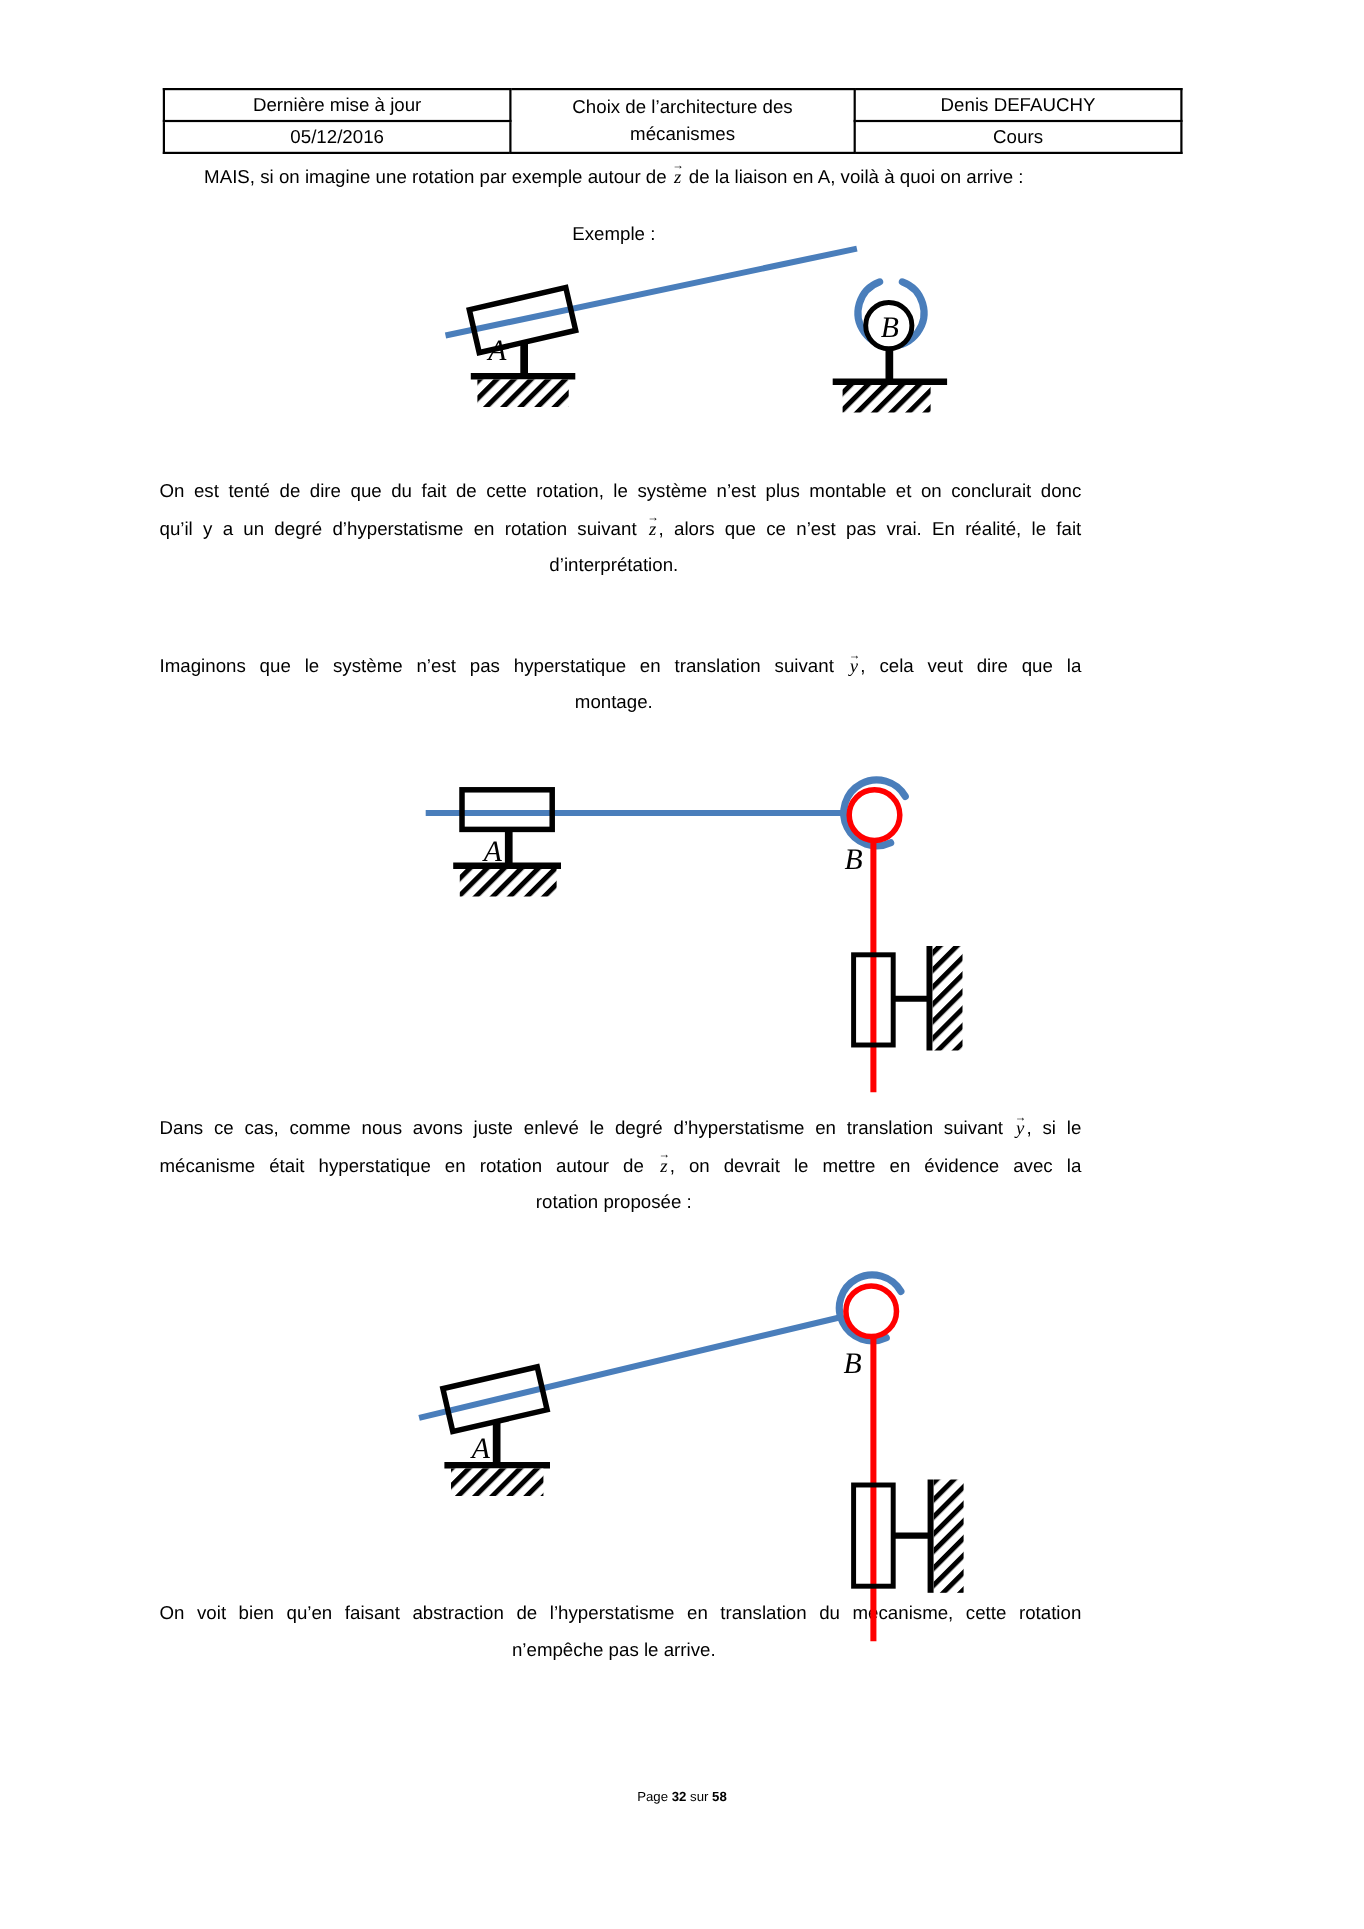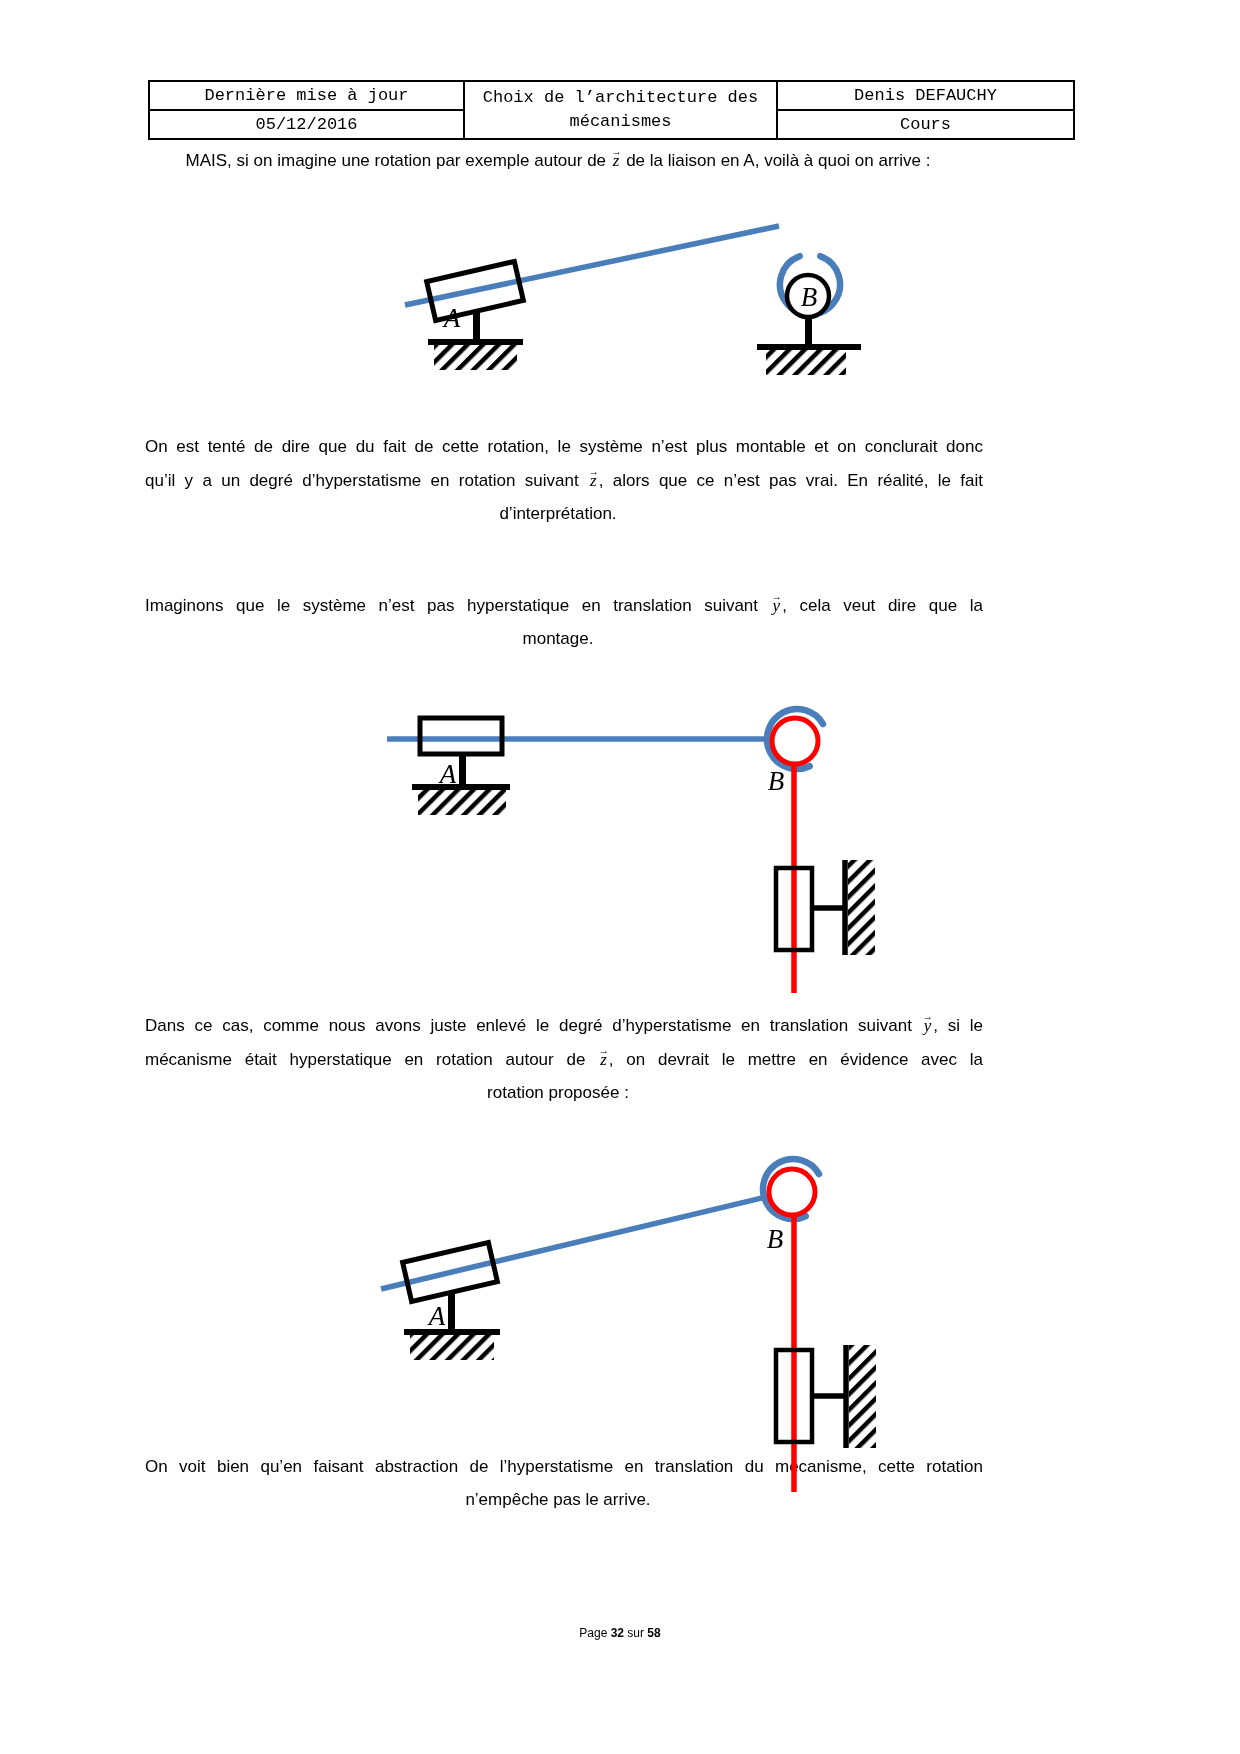--- a/index.html
+++ b/index.html
@@ -5,21 +5,21 @@
   html,body { margin:0; padding:0; background:#888; }
   .page {
     position:relative; width:1240px; height:1754px; margin:0 auto;
     background:#ffffff; color:#000;
     font-family:"Liberation Sans", sans-serif; overflow:hidden;
   }
   
   .hdr { position:absolute; left:148px; top:80px; border-collapse:collapse; table-layout:fixed; }
   .hdr td {
     border:2px solid #000; text-align:center; vertical-align:middle;
-    font-size:17px; line-height:24px; padding:1px 12px; height:25px;font-family:Liberation Mono, monospace;
+    font-size:17px; line-height:24px; padding:1px 12px; height:25px;
   }
   
   .para { position:absolute; left:133px; width:850px; font-size:17px; line-height:33px; }
   .tline { white-space:normal;text-align:center; }
   .tline.j { text-align:justify; text-align-last:justify;margin-left:12px; }
   
   .vec {
     font-family:"Liberation Serif", serif; font-style:italic;
     position:relative; display:inline-block; margin:0 2px; padding-top:1px;
   }
@@ -50,20 +50,23 @@
     </tr>
     <tr>
       <td>05/12/2016</td>
       <td>Cours</td>
     </tr>
   </tbody>
     </table>
 
   <div class="para" style="top:143px">
       <div class="tline">MAIS, si on imagine une rotation par exemple autour de <span class="vec">z</span> de la liaison en A, voilà à quoi on arrive :</div>
+    </div>
+  <div class="para" style="top:196px">
+      <div class="tline">Exemple :</div>
     </div>
   <div class="para" style="top:430px">
       <div class="tline j">On est tenté de dire que du fait de cette rotation, le système n’est plus montable et on conclurait donc</div>
       <div class="tline j">qu’il y a un degré d’hyperstatisme en rotation suivant <span class="vec">z</span>, alors que ce n’est pas vrai. En réalité, le fait</div>
       <div class="tline">d’interprétation.</div>
     </div>
   <div class="para" style="top:588px">
       <div class="tline j">Imaginons que le système n’est pas hyperstatique en translation suivant <span class="vec">y</span>, cela veut dire que la</div>
       <div class="tline">montage.</div>
     </div>

